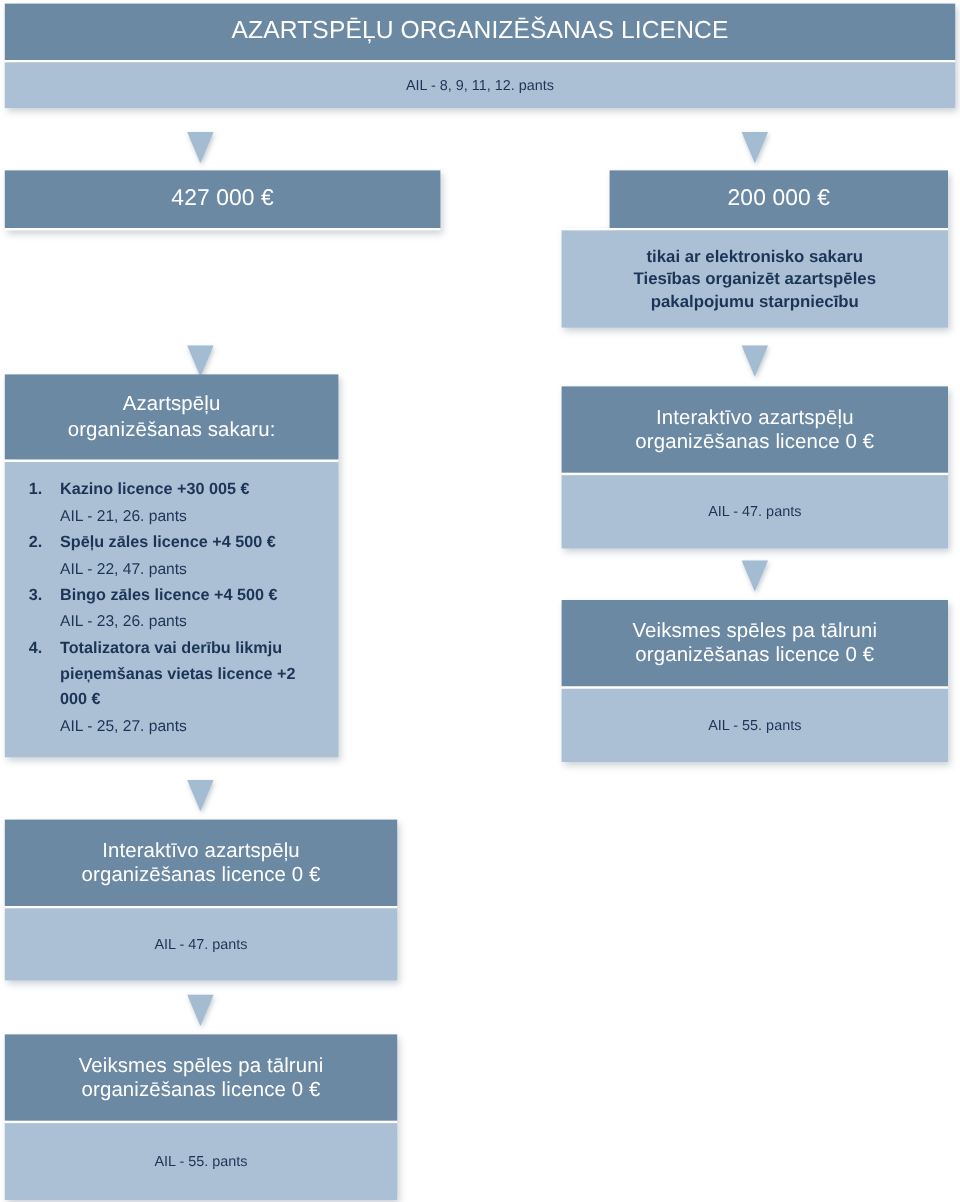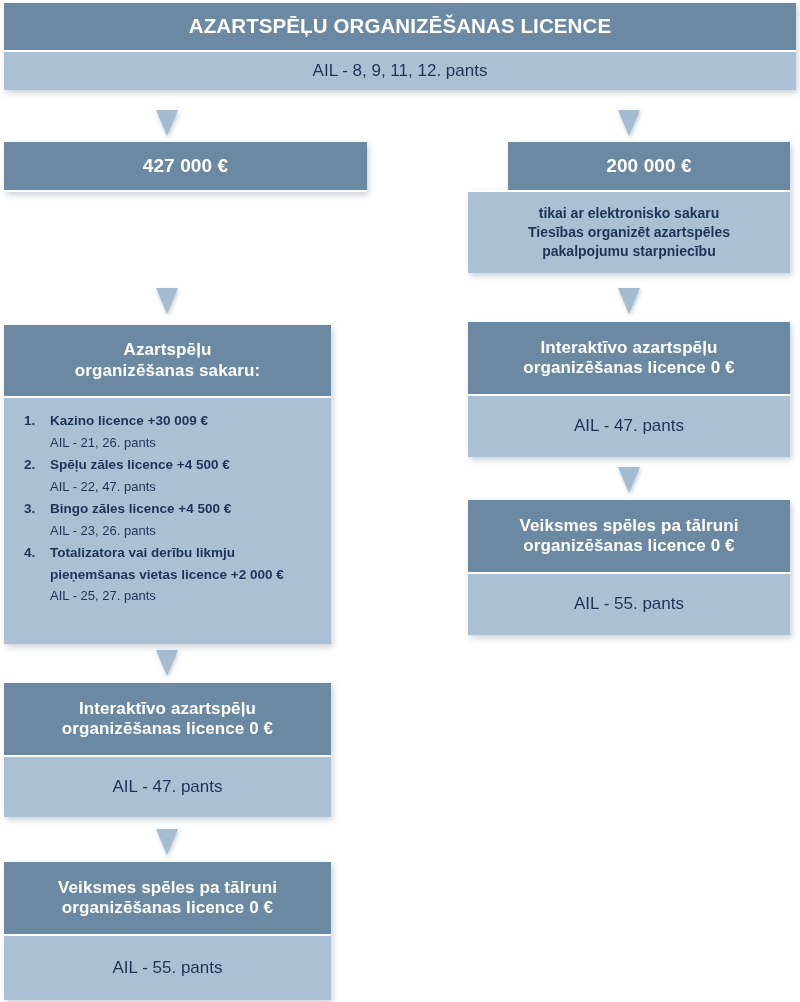--- a/index.html
+++ b/index.html
@@ -9,41 +9,41 @@
     font-family: "Liberation Sans", sans-serif;
     overflow: hidden;
   }
   #canvas { position: relative; width: 800px; height: 1002px; }
 
   
   .box { position: absolute; filter: drop-shadow(2px 3px 3px rgba(120,135,150,.38)); }
   .hd {
     background: #6b89a3;
     color: #ffffff;
-    font-weight: bold;
+    font-weight: normal;
     display: flex; align-items: center; justify-content: center;
     text-align: center;
     line-height: 1.18;
     letter-spacing: .1px;
     padding: 4px 10px;
   }
   .bd {
     background: #abc0d5;
     color: #1c3557;
     display: flex; align-items: center; justify-content: center;
     text-align: center;
     line-height: 1.35;
     padding: 6px 12px;
   }
   .gap { height: 2px; background: #ffffff; }
 
   .title-hd { font-size: 20.5px; }
   .money-hd { font-size: 19px; }
   .step-hd  { font-size: 17px; }
-  .sub-bd   { font-size: 17px; }
+  .sub-bd   { font-size: 12px; }
   .bold-bd  { font-weight: bold; font-size: 14px; }
 
   
   .arrow {
     position: absolute;
     width: 0; height: 0;
     border-left: 11px solid transparent;
     border-right: 11px solid transparent;
     border-top: 26px solid #a4bcd2;
     filter: drop-shadow(1px 2px 2px rgba(120,135,150,.45));
@@ -86,32 +86,32 @@
   <div class="arrow" style="left:156px; top:110px;"></div>
   <div class="arrow" style="left:618px; top:110px;"></div>
 
   <div class="box" style="left:4px; top:142px; width:363px;">
     <div class="hd money-hd" style="height:48px;">427 000 €</div>
     <div class="gap"></div>
   </div>
 
   <div class="arrow" style="left:156px; top:288px;"></div>
 
-  <div class="box" style="left:4px; top:325px; width:327px;">
+  <div class="box" style="left:4px; top:312px; width:278px;">
     <div class="hd step-hd" style="height:71px; flex-direction:column;">
       <span>Azartspēļu</span>
       <span>organizēšanas sakaru:</span>
     </div>
     <div class="gap"></div>
     <div class="bd list-bd" style="height:246px;">
 
       <div class="li">
         <div class="li-num">1.</div>
         <div class="li-main">
-          <div class="li-title">Kazino licence +30 009 €</div>
+          <div class="li-title">Kazino licence +30 005 €</div>
           <div class="li-ref">AIL - 21, 26. pants</div>
         </div>
       </div>
 
       <div class="li">
         <div class="li-num">2.</div>
         <div class="li-main">
           <div class="li-title">Spēļu zāles licence +4 500 €</div>
           <div class="li-ref">AIL - 22, 47. pants</div>
         </div>

